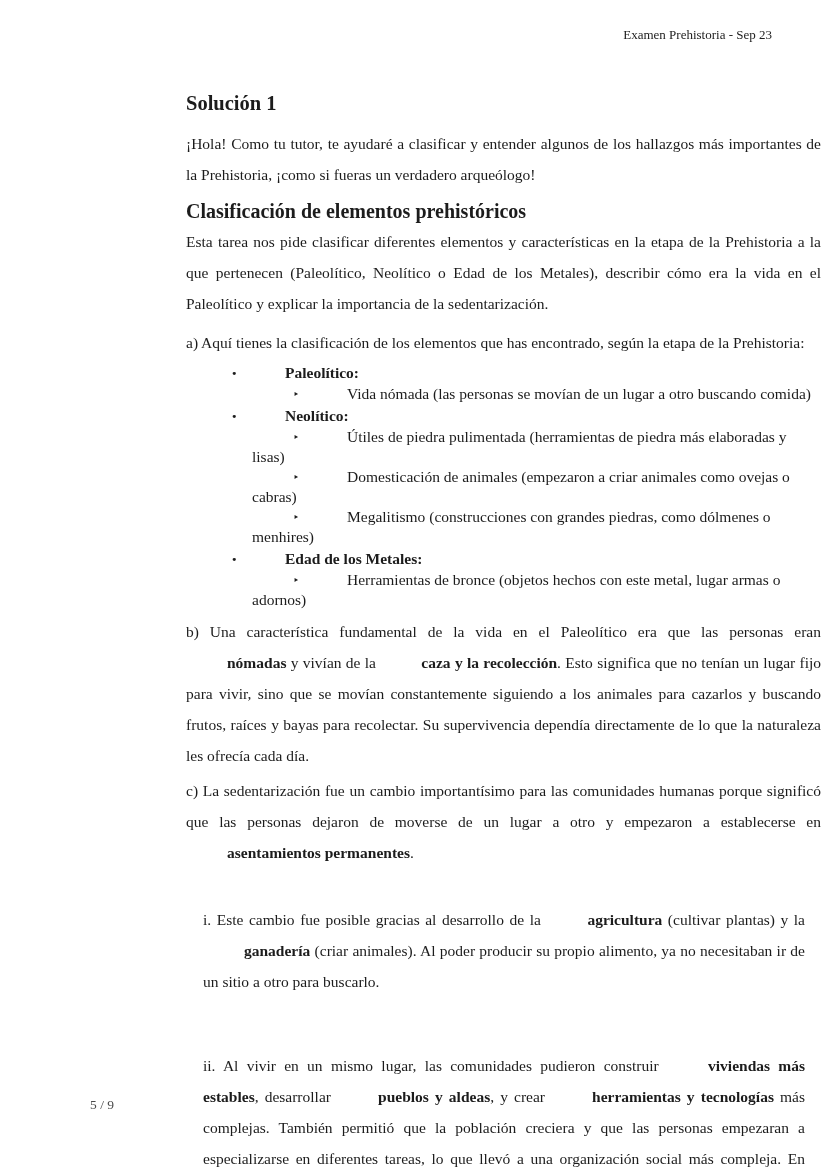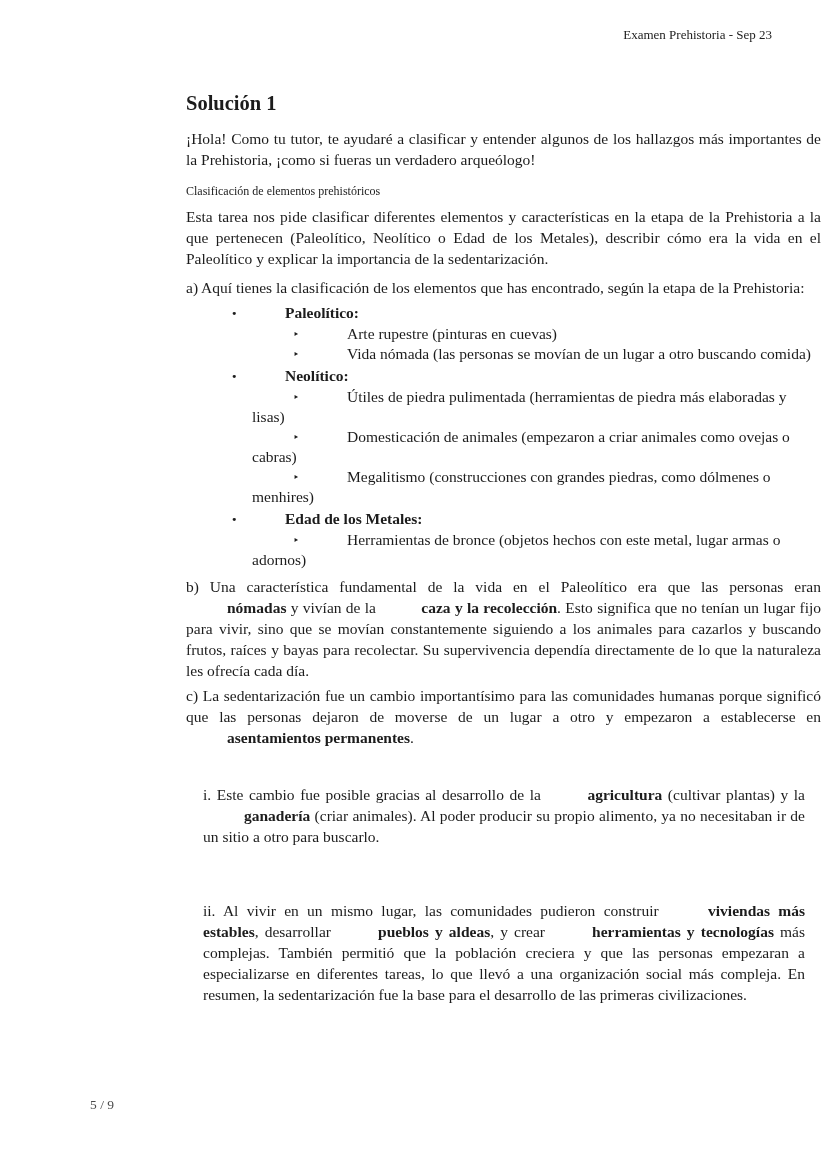--- a/index.html
+++ b/index.html
@@ -35,28 +35,28 @@
   }
   .title{
     margin:91px 0 0 0;
     font-size:20.5px;
     line-height:24px;
     font-weight:700;
   }
   .para{
     margin:13px 0 0 0;
     font-size:15.5px;
-    line-height:21px;
+    line-height:31px;
     text-align:justify;
   }
   .subheading{
     margin:11px 0 0 0;
-    font-size:12px;
+    font-size:20px;
     line-height:21px;
-    font-weight:400;
+    font-weight:700;
   }
   .p-section{margin-top:4px;}
   .p-a{margin-top:8px;}
   .p-b{margin-top:6px;}
   .p-c{margin-top:4px;}
   .p-i{margin:36px 16px 0 17px;}
   .p-ii{margin:53px 16px 0 17px;}
   .list{
     margin:5px 0 0 0;
     padding:0;
@@ -110,23 +110,20 @@
 
     <p class="para p-section">Esta tarea nos pide clasificar diferentes elementos y características en la etapa de la Prehistoria a la que pertenecen (Paleolítico, Neolítico o Edad de los Metales), describir cómo era la vida en el Paleolítico y explicar la importancia de la sedentarización.</p>
 
     <p class="para p-a">a) Aquí tienes la clasificación de los elementos que has encontrado, según la etapa de la Prehistoria:</p>
 
     <ul class="list">
       <li class="li1">
         <span class="bullet1">•</span><span class="era">Paleolítico:</span>
       </li>
       <li class="li2">
-        <span class="bullet2">‣</span><span>Arte rupestre (pinturas en cuevas)</span>
-      </li>
-      <li class="li2">
         <span class="bullet2">‣</span><span>Vida nómada (las personas se movían de un lugar a otro buscando comida)</span>
       </li>
       <li class="li1">
         <span class="bullet1">•</span><span class="era">Neolítico:</span>
       </li>
       <li class="li2">
         <span class="bullet2">‣</span><span>Útiles de piedra pulimentada (herramientas de piedra más elaboradas y lisas)</span>
       </li>
       <li class="li2">
         <span class="bullet2">‣</span><span>Domesticación de animales (empezaron a criar animales como ovejas o cabras)</span>

